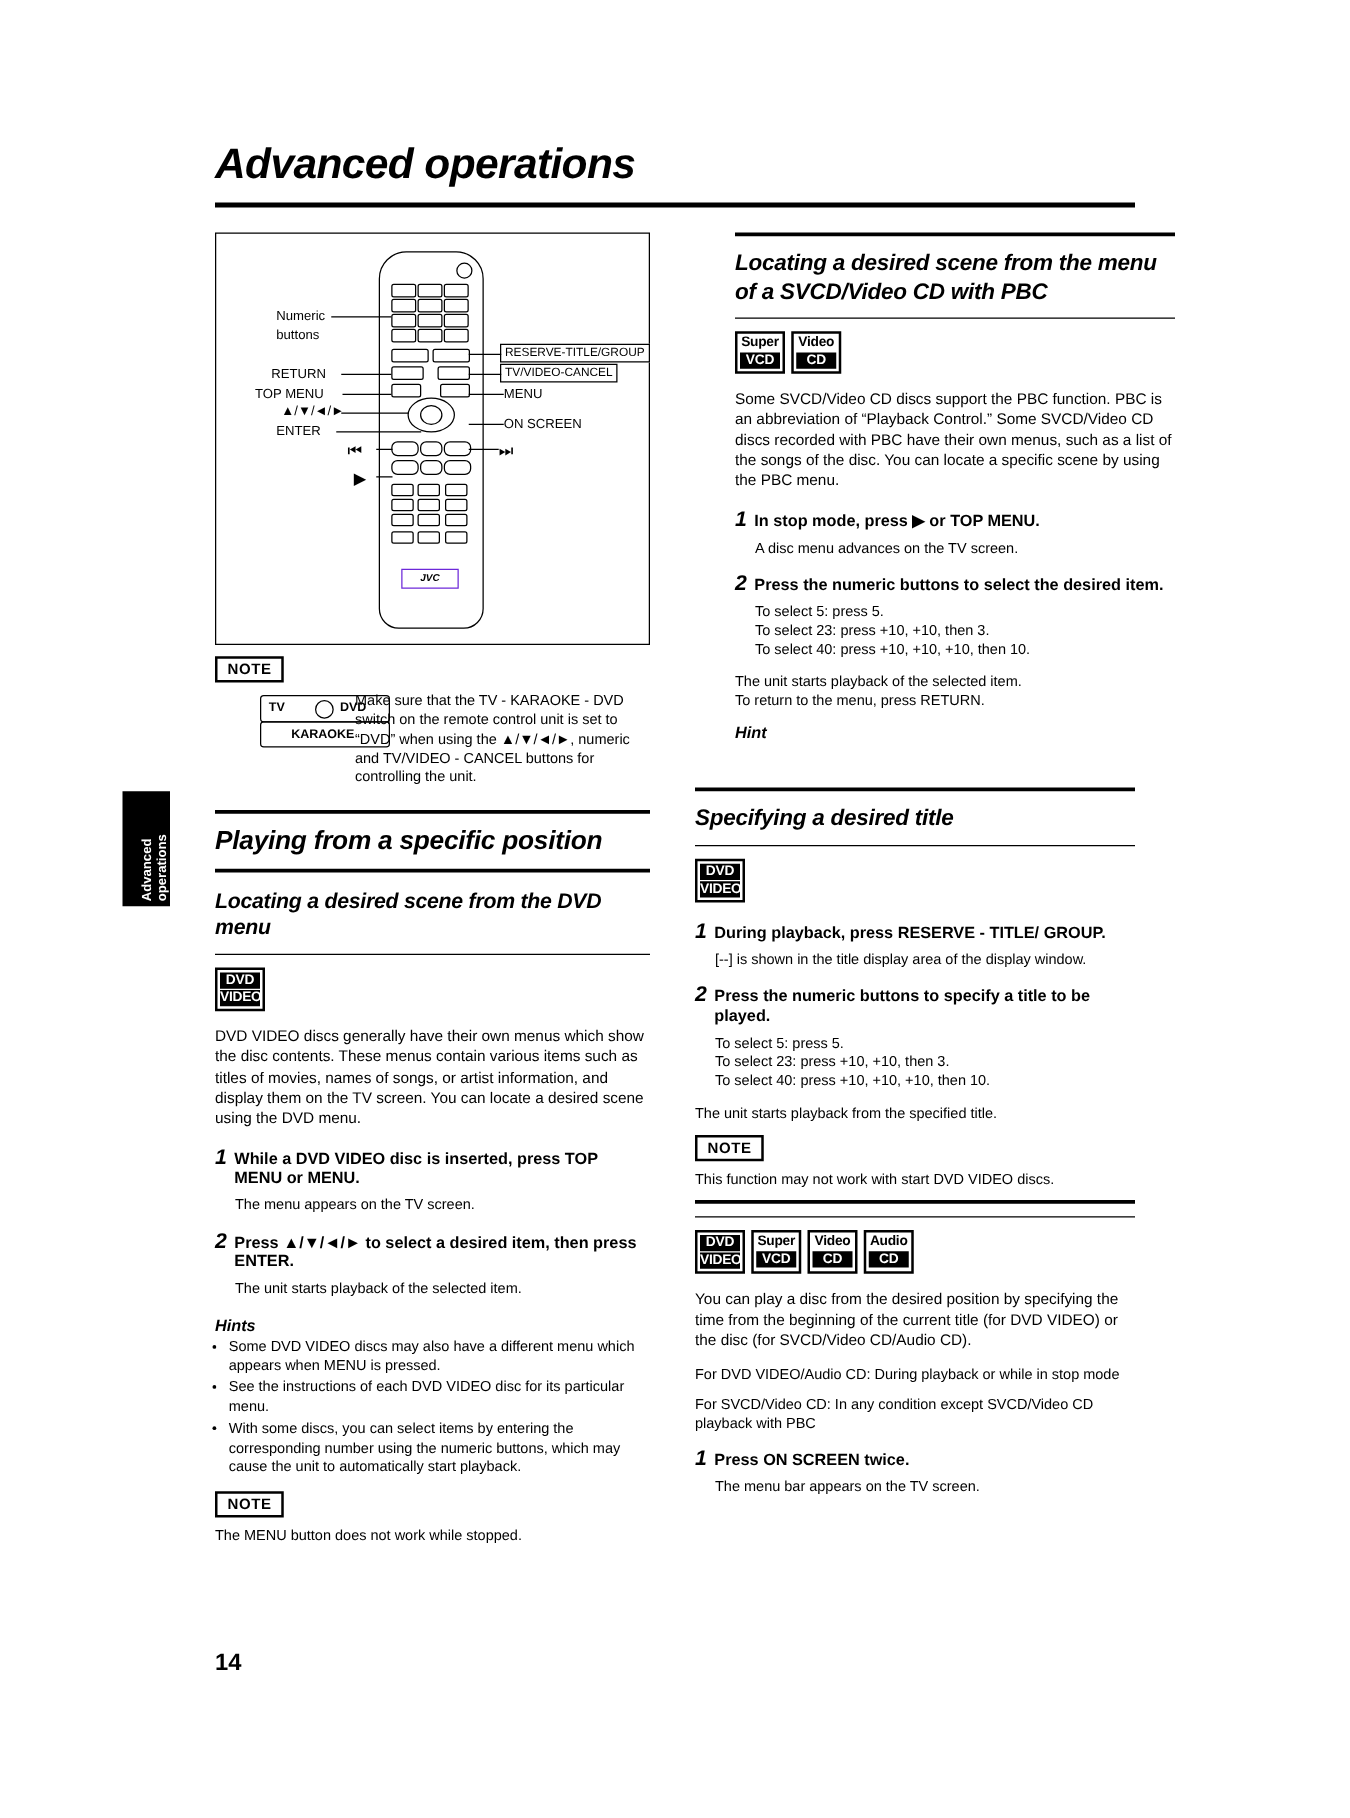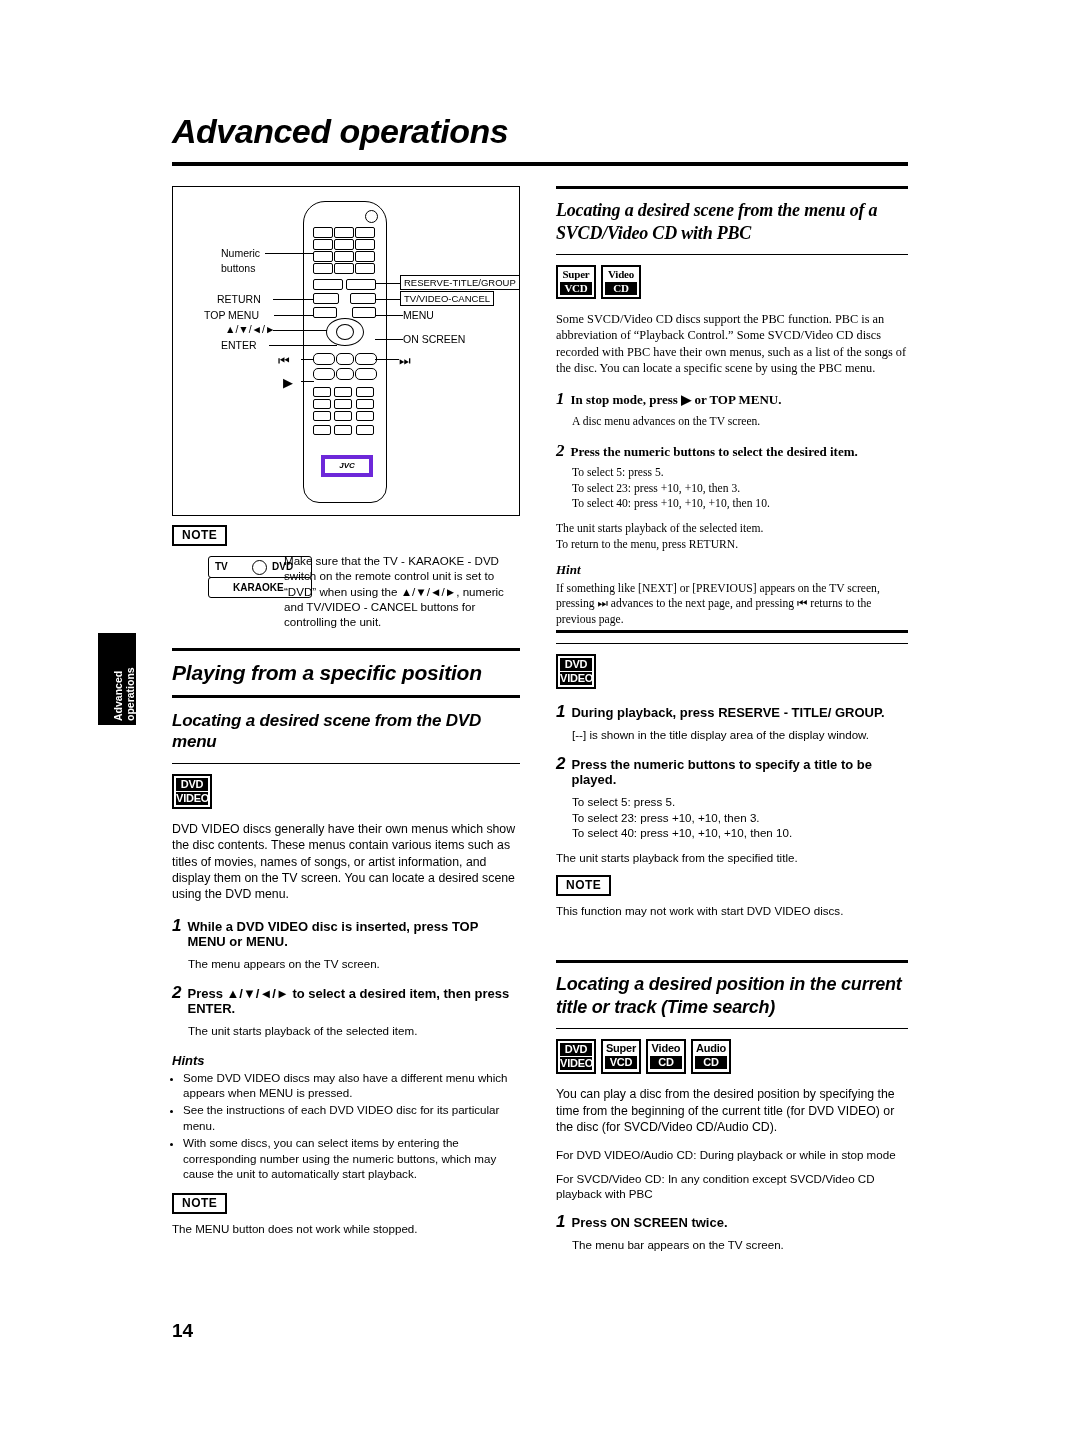--- a/index.html
+++ b/index.html
@@ -113,21 +113,21 @@
     border: 1px solid #000;
     background: #fff;
     border-radius: 50%;
   }
   .jvc-logo {
     position: absolute;
     left: 148px;
     top: 268px;
     width: 44px;
     height: 14px;
-    border: 4px solid #6d28d9;
+    border: 1px solid #6d28d9;
     font-size: 8px;
     font-weight: bold;
     font-style: italic;
     text-align: center;
     line-height: 14px;
   }
 
   
   .note-tag {
     display: inline-block;
@@ -450,21 +450,21 @@
       <li>See the instructions of each DVD VIDEO disc for its particular menu.</li>
       <li>With some discs, you can select items by entering the corresponding number using the numeric buttons, which may cause the unit to automatically start playback.</li>
     </ul>
 
     <div style="margin-top:12px;">
       <span class="note-tag">NOTE</span>
     </div>
     <p class="small" style="margin-top:7px;">The MENU button does not work while stopped.</p>
   </div>
 
-  <div style="position:absolute;left:556px;top:186px;width:352px;font-family:Liberation Serif, serif;">
+  <div style="position:absolute;left:588px;top:186px;width:352px;">
 
     <div class="hrule"></div>
     <h3 class="sub" style="margin-top:10px;font-size:18px;">Locating a desired scene from the menu of a SVCD/Video CD with PBC</h3>
     <div class="hrule-thin" style="margin-top:10px;"></div>
 
     <div class="badges" style="margin-top:10px;">
       <div class="badge">
         <span class="t plain">Super</span>
         <span class="t inv">VCD</span>
       </div>
@@ -487,25 +487,25 @@
       <div class="step-txt">Press the numeric buttons to select the desired item.</div>
     </div>
     <p class="small" style="margin-top:6px;margin-left:16px;">To select 5: press 5.</p>
     <p class="small" style="margin-left:16px;">To select 23: press +10, +10, then 3.</p>
     <p class="small" style="margin-left:16px;">To select 40: press +10, +10, +10, then 10.</p>
 
     <p class="small" style="margin-top:10px;">The unit starts playback of the selected item.</p>
     <p class="small">To return to the menu, press RETURN.</p>
 
     <p class="hint-h" style="margin-top:10px;">Hint</p>
-    <p class="small" style="margin-top:3px;">If something like [NEXT] or [PREVIOUS] appears on the TV screen, pressing ⏭ advances to the next page, and pressing ⏮ returns to the previous page.</p>
   </div>
 
   <div style="position:absolute;left:556px;top:630px;width:352px;">
     <div class="hrule"></div>
+    <h3 class="sub" style="margin-top:10px;font-size:18px;">Specifying a desired title</h3>
     <div class="hrule-thin" style="margin-top:10px;"></div>
 
     <div class="badges" style="margin-top:10px;">
       <div class="badge">
         <span class="t inv">DVD</span>
         <span class="t inv">VIDEO</span>
       </div>
     </div>
 
     <div class="step" style="margin-top:14px;">
@@ -525,21 +525,20 @@
     <p class="small" style="margin-top:10px;">The unit starts playback from the specified title.</p>
 
     <div style="margin-top:10px;">
       <span class="note-tag">NOTE</span>
     </div>
     <p class="small" style="margin-top:7px;">This function may not work with start DVD VIDEO discs.</p>
   </div>
 
   <div style="position:absolute;left:556px;top:960px;width:352px;">
     <div class="hrule"></div>
-    <h3 class="sub" style="margin-top:10px;font-size:18px;">Locating a desired position in the current title or track (Time search)</h3>
     <div class="hrule-thin" style="margin-top:10px;"></div>
 
     <div class="badges" style="margin-top:10px;">
       <div class="badge">
         <span class="t inv">DVD</span>
         <span class="t inv">VIDEO</span>
       </div>
       <div class="badge">
         <span class="t plain">Super</span>
         <span class="t inv">VCD</span>

